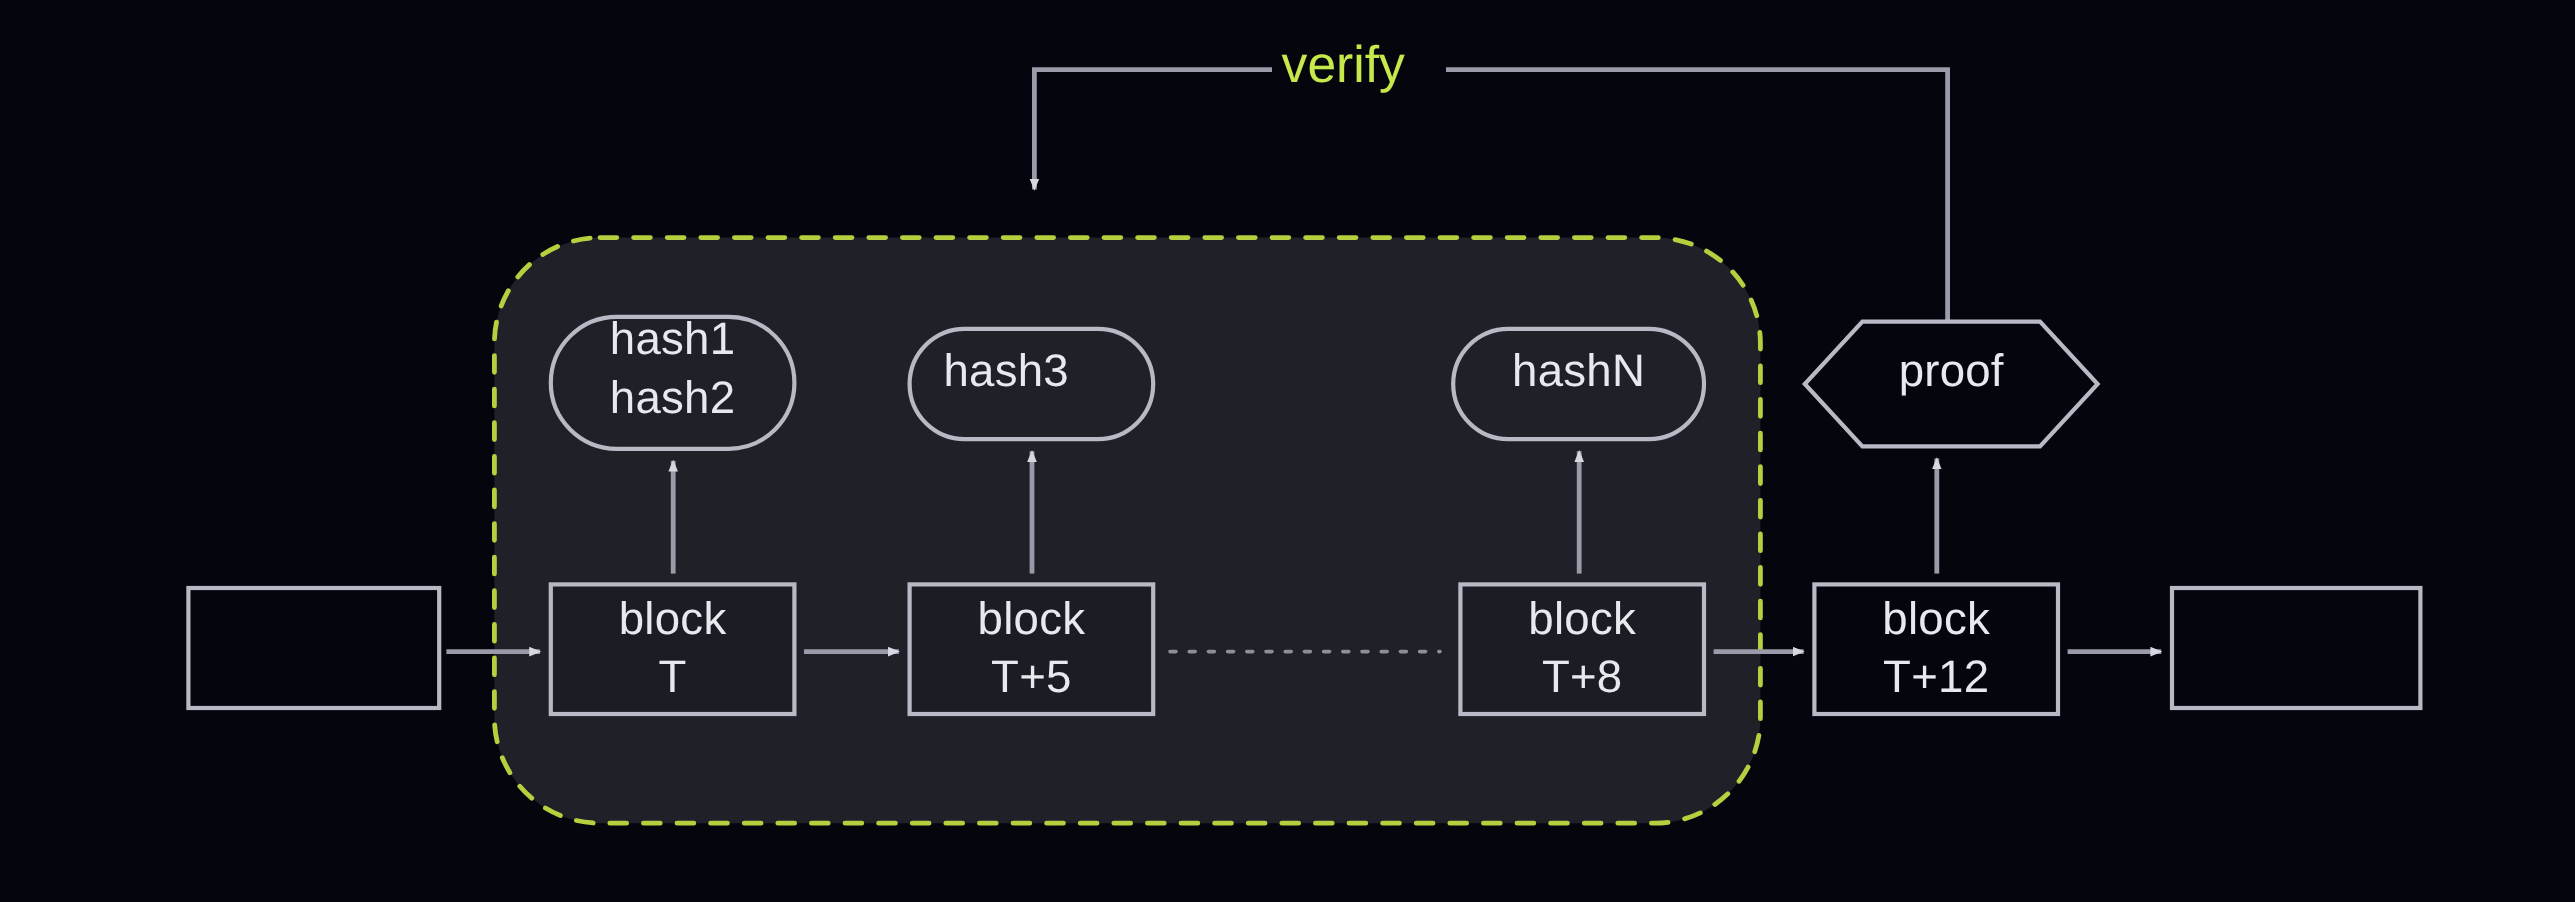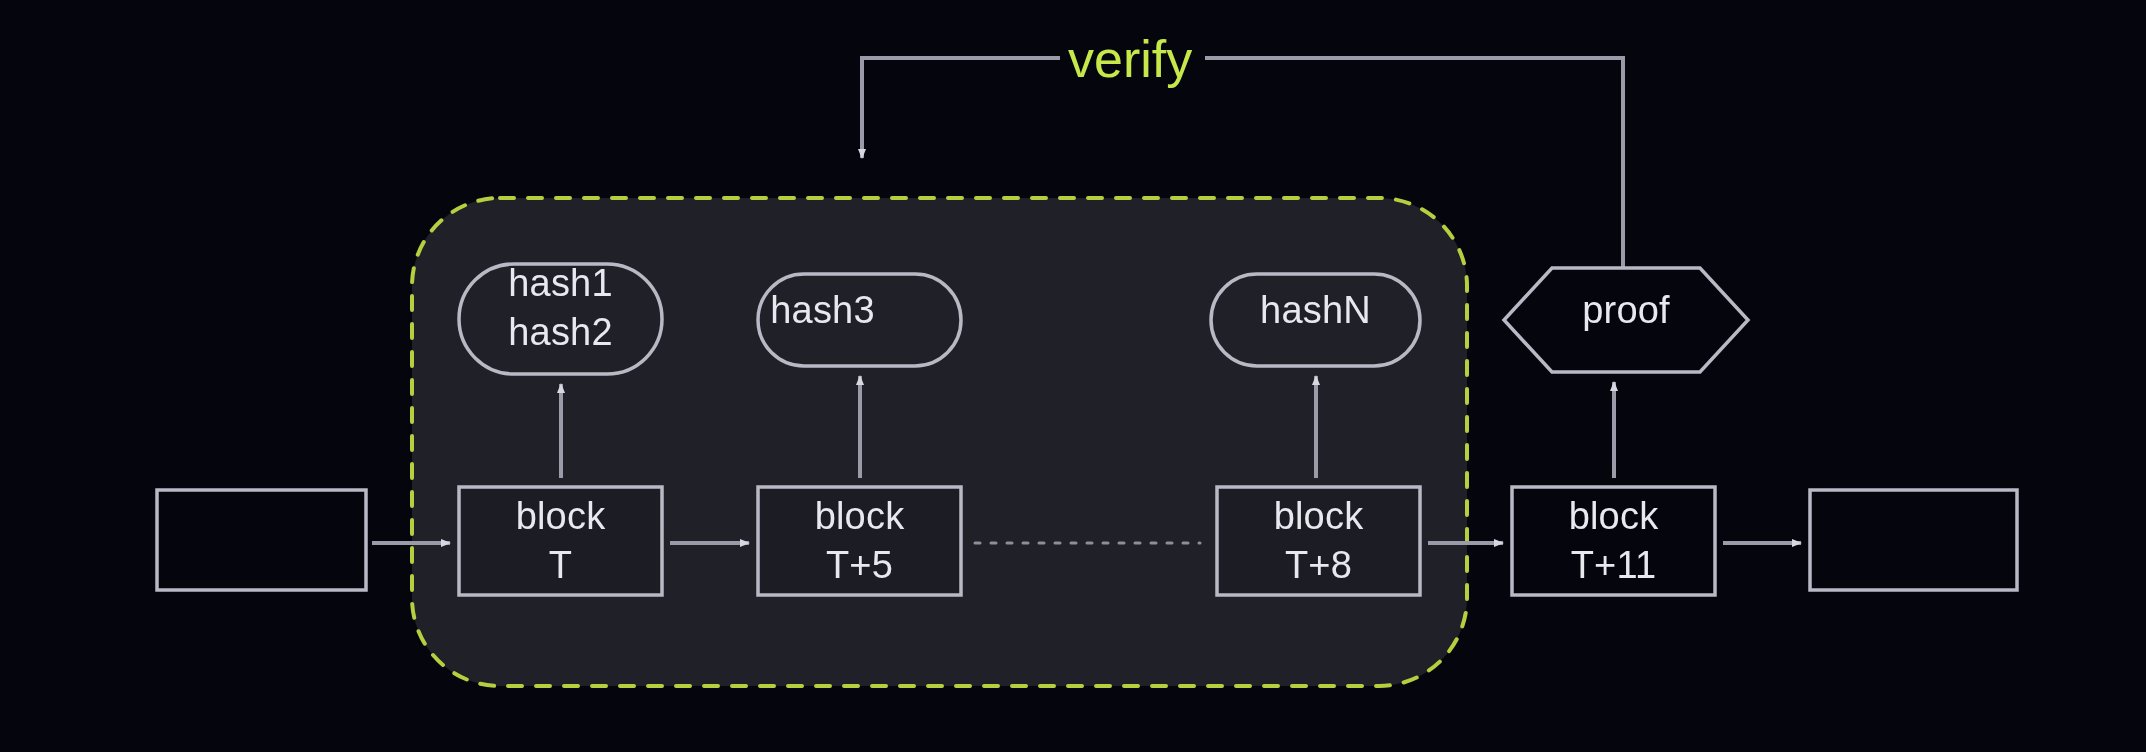--- a/index.html
+++ b/index.html
@@ -35,21 +35,21 @@
     line-height: 1.28;
     letter-spacing: 0.2px;
     white-space: pre;
     pointer-events: none;
     text-align: center;
   }
   .verify-label {
     position: absolute;
     color: #c6e84a;
     font-family: "Liberation Sans", sans-serif;
-    font-size: 52px;
+    font-size: 43px;
     line-height: 1;
     white-space: pre;
   }
 </style>
 </head>
 <body>
 
 <div id="canvas">
 
   <svg id="svg-layer" viewBox="0 0 2146 752">
@@ -109,29 +109,29 @@
     <span>T+5</span>
   </div>
 
   <div class="node-label" style="left:1217px; top:487px; width:203px; height:108px;">
     <span>block</span>
     <span>T+8</span>
   </div>
 
   <div class="node-label" style="left:1512px; top:487px; width:203px; height:108px;">
     <span>block</span>
-    <span>T+11</span>
+    <span>T+12</span>
   </div>
 
   <div class="node-label" style="left:459px; top:264px; width:203px; height:88px;">
     <span>hash1</span>
     <span>hash2</span>
   </div>
 
-  <div class="node-label" style="left:721px; top:274px; width:203px; height:72px;">
+  <div class="node-label" style="left:737px; top:274px; width:203px; height:72px;">
     <span>hash3</span>
   </div>
 
   <div class="node-label" style="left:1211px; top:274px; width:209px; height:72px;">
     <span>hashN</span>
   </div>
 
   <div class="node-label" style="left:1504px; top:268px; width:244px; height:84px;">
     <span>proof</span>
   </div>

